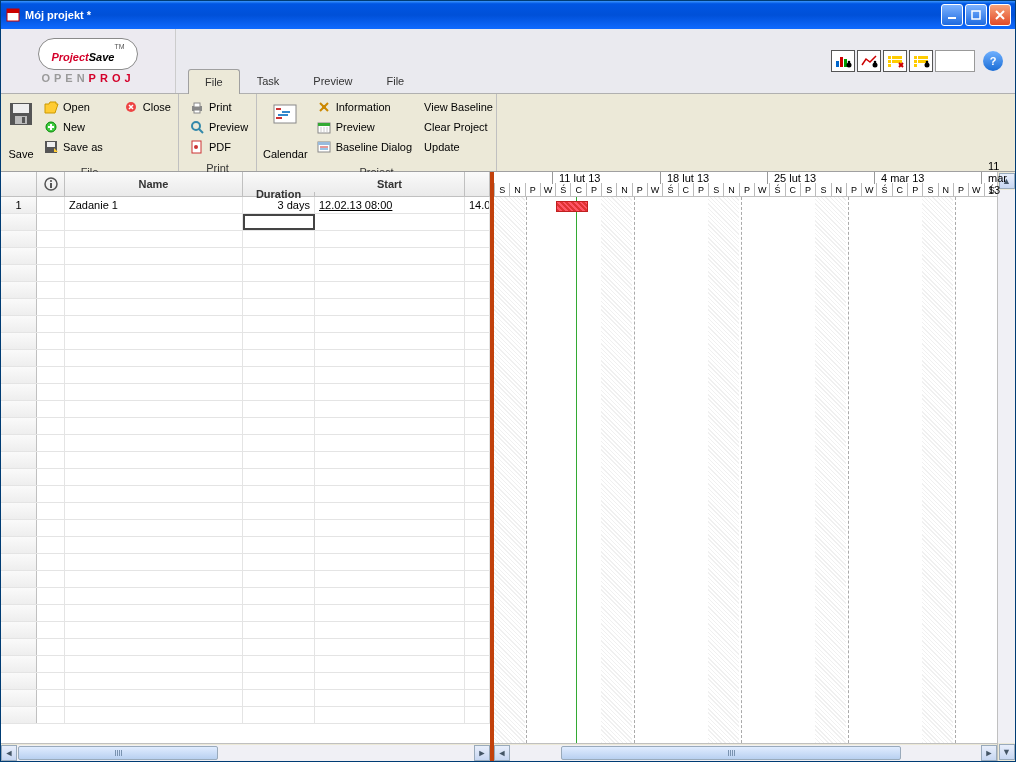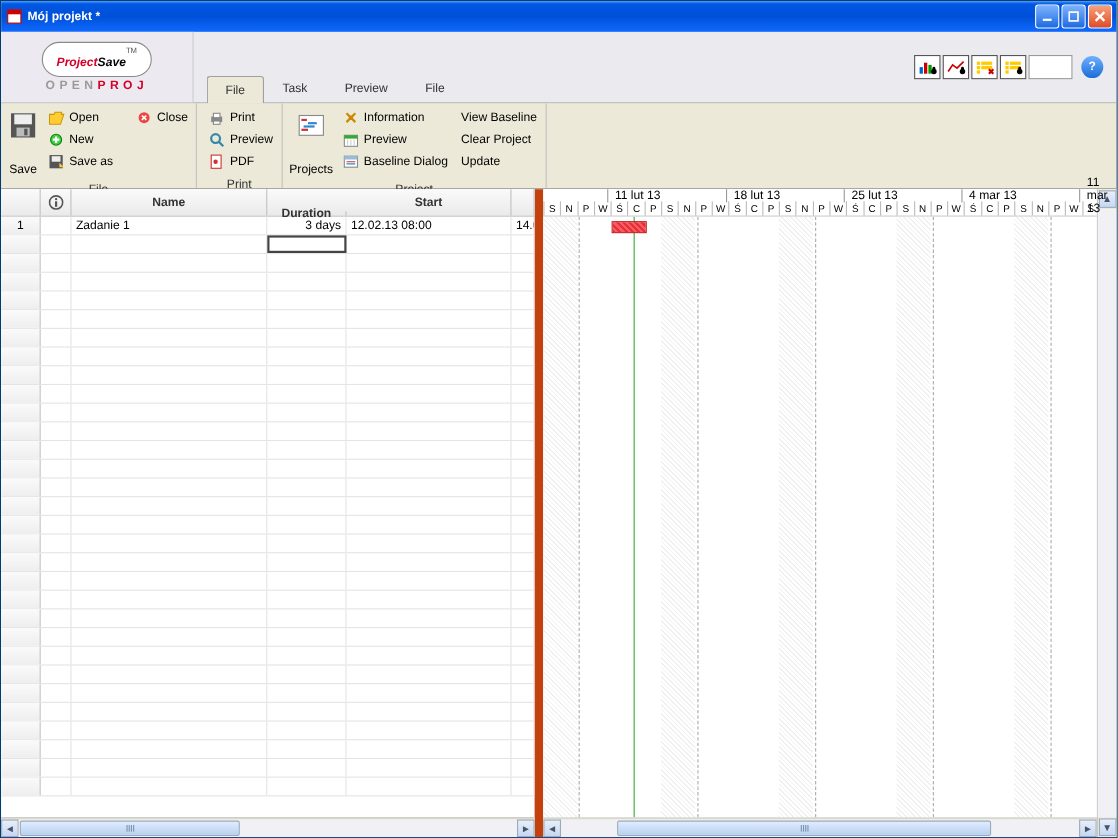--- a/index.html
+++ b/index.html
@@ -35,37 +35,37 @@
 .ribbon-groups { height: 78px; background: #ece9d8; border-bottom: 1px solid #a0a0a0; display: flex; }
 .rgroup { border-right: 1px solid #c0c0c0; display: flex; flex-direction: column; }
 .rgroup-body { flex: 1; display: flex; padding: 4px 6px; gap: 4px; align-items: flex-start; }
 .rgroup-label { text-align: center; font-size: 11px; color: #333; padding: 2px 0 3px; }
 .big-btn { display: flex; flex-direction: column; align-items: center; justify-content: center; gap: 20px; width: 48px; cursor: pointer; padding-top:2px; }
 .big-btn .bicon { width: 28px; height: 28px; display: flex; align-items: center; justify-content: center; }
 .small-stack { display: flex; flex-direction: column; gap: 2px; }
 .small-btn { display: flex; align-items: center; gap: 4px; padding: 0 4px; height: 18px; cursor: pointer; white-space: nowrap; }
 .small-btn .sicon { width: 16px; height: 16px; display: flex; align-items: center; justify-content: center; flex-shrink: 0; }
 .content { display: flex; height: 589px; }
-.left-pane { width: 493px; display: flex; flex-direction: column; border-right: 8px solid #c2410c; background: #fff; }
+.left-pane { width: 493px; display: flex; flex-direction: column; border-right: 4px solid #c2410c; background: #fff; }
 .grid-head { display: flex; background: linear-gradient(#fafafa,#eaeaea); border-bottom: 1px solid #c0c0c0; height: 25px; }
 .gh-cell { border-right: 1px solid #c0c0c0; display: flex; align-items: center; justify-content: center; font-weight: bold; color: #333; font-size:11px; }
 .gh-row { width: 36px; }
 .gh-info { width: 28px; }
 .gh-name { width: 178px; }
 .gh-dur { width: 72px; margin-top: 20px; }
 .gh-start { width: 150px; }
 .gh-end { flex: 1; }
 .grid-body { flex: 1; overflow: hidden; display: flex; flex-direction: column; }
 .g-row { display: flex; height: 17px; border-bottom: 1px solid #e4e4e4; }
 .g-cell { border-right: 1px solid #e4e4e4; padding: 0 4px; display: flex; align-items: center; font-size: 11px; overflow: hidden; white-space: nowrap; }
 .g-cell.num { width: 36px; background: linear-gradient(#fafafa,#eee); justify-content: center; border-right:1px solid #c0c0c0; }
 .g-cell.info { width: 28px; }
 .g-cell.name { width: 178px; }
 .g-cell.dur { width: 72px; justify-content: flex-end; }
-.g-cell.start { width: 150px; }
+.g-cell.start { width: 150px; text-decoration: underline; }
 .g-cell.end { flex: 1; }
 .g-cell.selected { outline: 2px solid #444; outline-offset: -2px; }
 .h-scroll { height: 18px; background: #ece9d8; display: flex; align-items: center; border-top: 1px solid #c0c0c0; }
 .h-scroll .arrowbtn { width: 16px; height: 16px; background: linear-gradient(#e8eefb,#c7d7f2); border: 1px solid #9ab; display: flex; align-items: center; justify-content: center; font-size: 9px; color: #456; cursor: pointer; }
 .h-scroll .track { flex: 1; height: 16px; background: #f0f0f5; display: flex; align-items: center; padding: 0 1px; }
 .h-scroll .thumb { width: 200px; height: 14px; background: linear-gradient(#e0ecff,#b8d0f0); border: 1px solid #9ab; border-radius: 2px; display:flex;align-items:center;justify-content:center; gap:1px; }
 .h-scroll .thumb span { width:1px;height:6px;background:#7a93b0; }
 .right-pane { flex: 1; display: flex; flex-direction: column; background: #fff; }
 .timeline-head { height: 25px; background: #fff; border-bottom: 1px solid #c0c0c0; display: flex; flex-direction: column; position: relative; }
 .tl-weeks { height: 12px; display: flex; font-size: 10px; color: #000; }
@@ -270,21 +270,21 @@
       <div class="big-btn">
         <div class="bicon">
             <svg width="26" height="22">
               <rect x="2" y="2" width="22" height="18" fill="#fff" stroke="#888"></rect>
               <rect x="4" y="5" width="5" height="2" fill="#c33"></rect>
               <rect x="10" y="8" width="8" height="2" fill="#38c"></rect>
               <rect x="6" y="11" width="10" height="2" fill="#38c"></rect>
               <rect x="4" y="14" width="6" height="2" fill="#c33"></rect>
             </svg>
           </div>
-        <span>Projects</span>
+        <span>Calendar</span>
       </div>
       <div class="small-stack">
         <div class="small-btn">
             <span class="sicon">
               <svg width="14" height="14">
                 <path d="M3 3 L11 11 M11 3 L3 11" stroke="#c80" stroke-width="2"></path>
                 <circle cx="7" cy="7" r="2" fill="#c80"></circle>
               </svg>
             </span>
             <span>Information</span>

